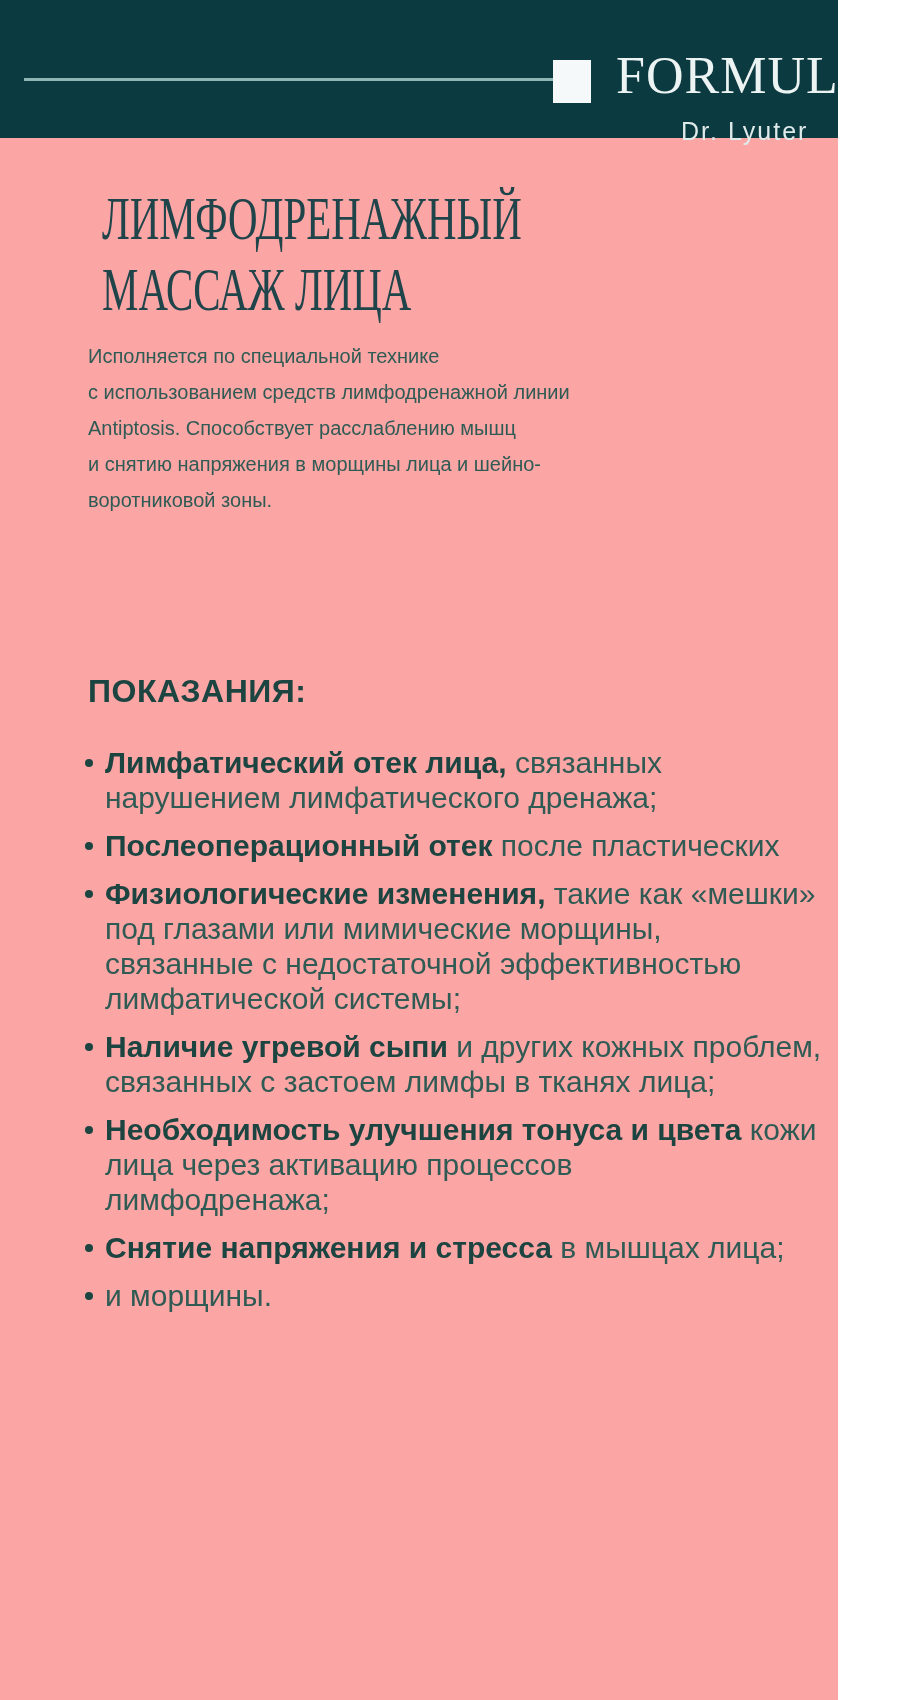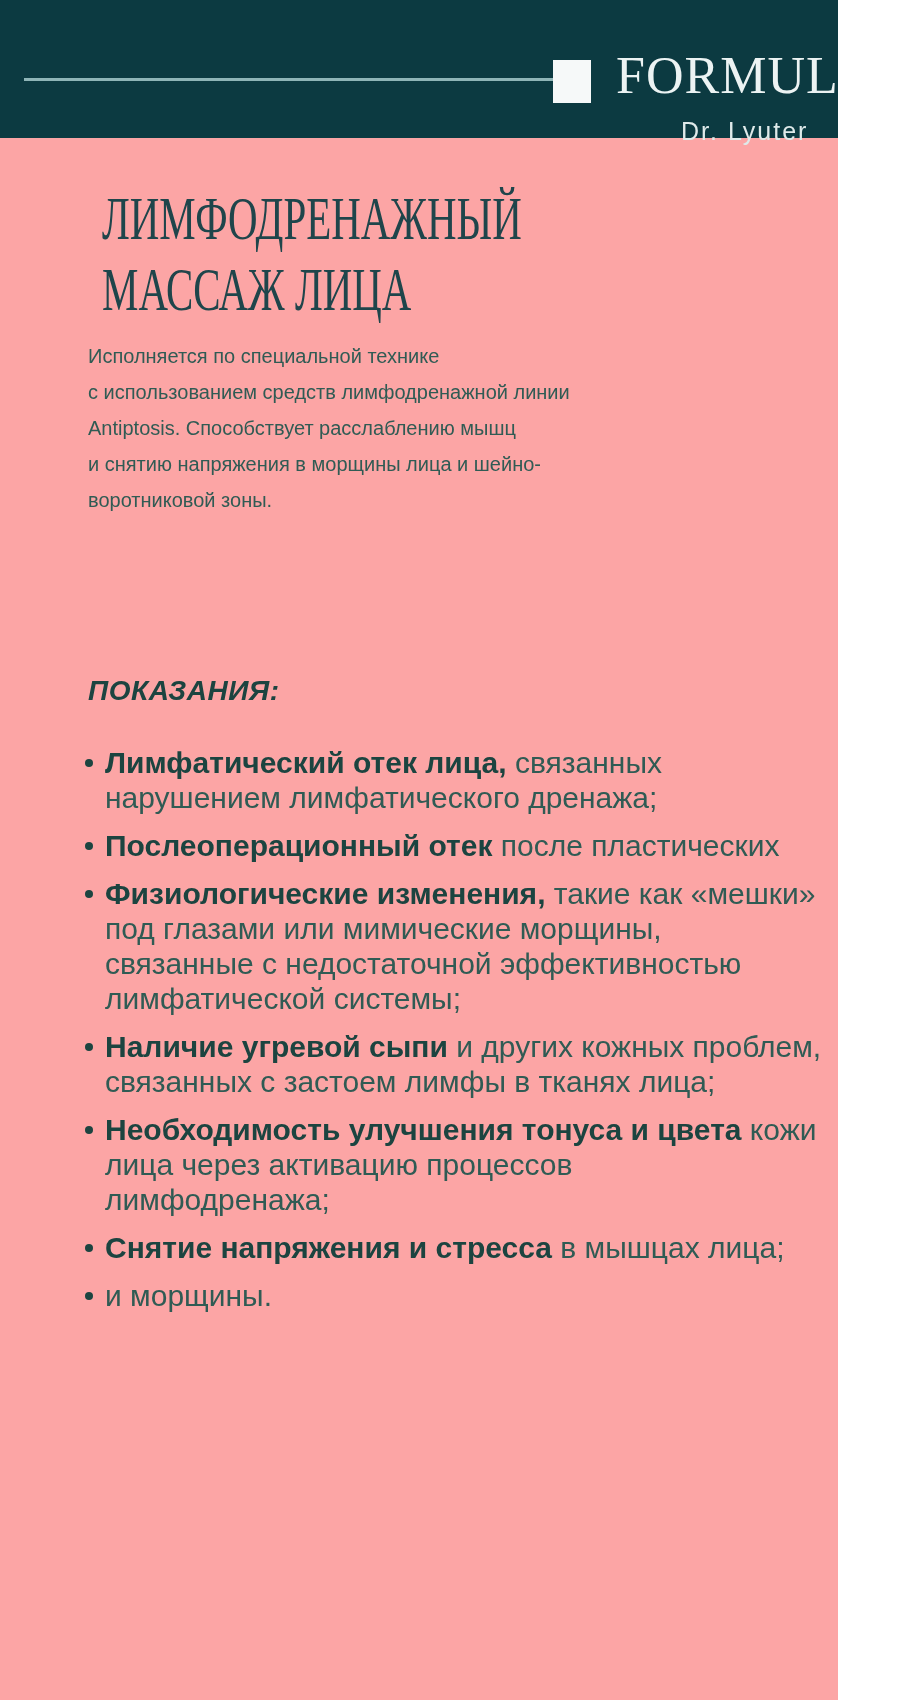--- a/index.html
+++ b/index.html
@@ -77,26 +77,25 @@
     line-height: 36px;
     color: #305b54;
   }
   .intro-line { white-space: nowrap; }
 
   
   .indications-heading {
     position: absolute;
     left: 88px; top: 671px;
     margin: 0;
-    font-size: 28px;
+    font-size: 32px;
     line-height: 40px;
     font-weight: 700;
     letter-spacing: 0.5px;
     color: #1c4440;
-    font-style: italic;
   }
   .indications-list {
     position: absolute;
     left: 85px; top: 745px;
     width: 810px;
   }
   .bullet-item {
     position: relative;
     padding-left: 20px;
     margin-bottom: 13px;

